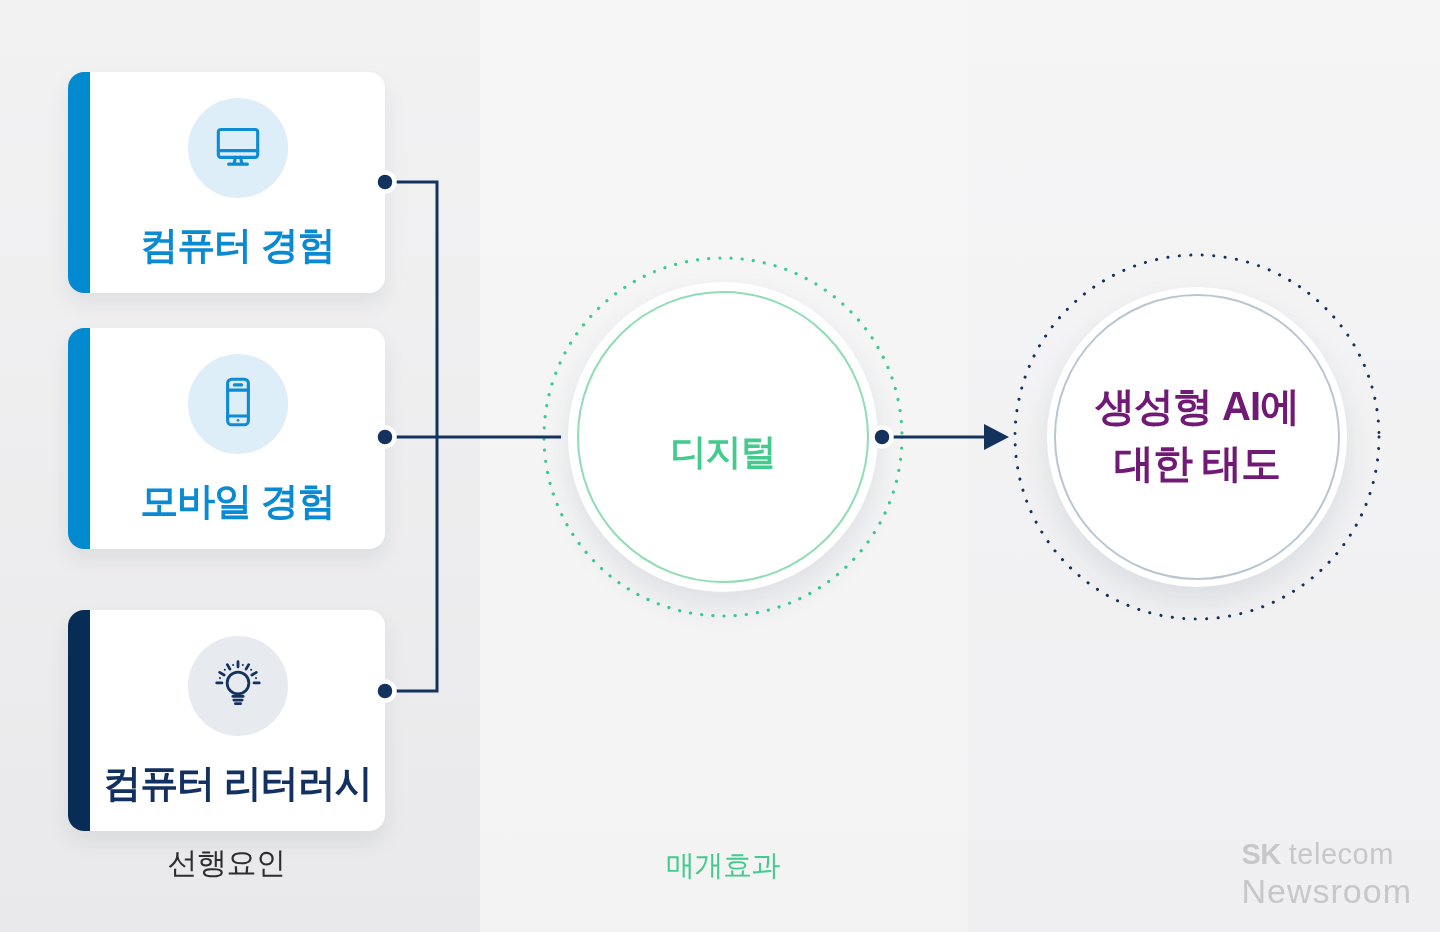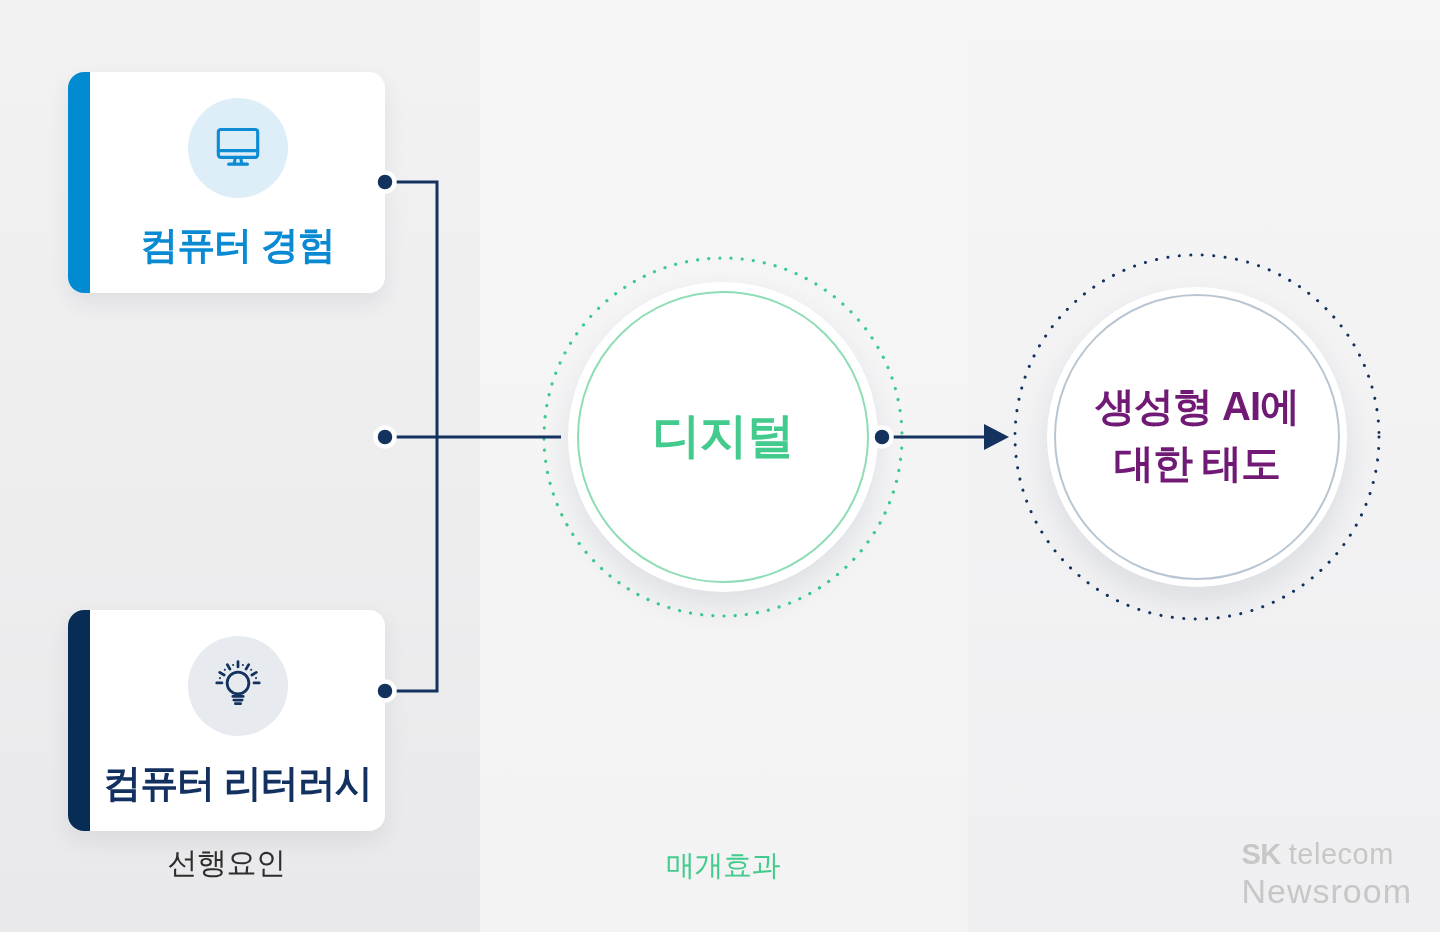--- a/index.html
+++ b/index.html
@@ -62,21 +62,21 @@
     box-shadow:0 14px 30px rgba(30,50,80,0.10);
   }
   .node-border{position:absolute;border-radius:50%;}
   .node-text{
     position:absolute;left:0;right:0;top:50%;transform:translateY(-52%);
     text-align:center;font-weight:800;letter-spacing:-1px;line-height:1.42;
   }
   .node-mediator{left:541px;top:255px;width:364px;height:364px;}
   .node-mediator .node-white{inset:27px;}
   .node-mediator .node-border{inset:36px;border:2px solid #8fddb5;}
-  .node-mediator .node-text{font-size:48px;color:#42cb8c;}
+  .node-mediator .node-text{font-size:36px;color:#42cb8c;margin-top:16px;}
   .node-outcome{left:1012px;top:252px;width:370px;height:370px;}
   .node-outcome .node-white{inset:35px;}
   .node-outcome .node-border{inset:42px;border:2px solid #b9c6d2;}
   .node-outcome .node-text{font-size:40px;color:#701a75;}
 
   
   .section-label{
     position:absolute;text-align:center;font-size:30px;font-weight:500;
     letter-spacing:-0.5px;
   }
@@ -112,20 +112,37 @@
             <line x1="9" y1="32.5" x2="47" y2="32.5"></line>
             <path d="M25.5 39 L24.3 45 M30.5 39 L31.7 45"></path>
             <line x1="19" y1="45.5" x2="37" y2="45.5"></line>
           </svg>
         </span>
       </div>
       <div class="card-title title-blue">컴퓨터 경험</div>
     </div>
   </div>
 
+  <div class="card" style="top:328px;">
+    <div class="card-bar bar-blue"></div>
+    <div class="card-inner">
+      <div class="icon-circle icon-bg-blue">
+        <span>
+          <svg width="58" height="58" viewBox="0 0 56 56" fill="none" stroke="#0d8bd4" stroke-width="3" stroke-linecap="round" stroke-linejoin="round">
+            <rect x="18" y="6" width="20" height="44" rx="4"></rect>
+            <line x1="24.5" y1="11.5" x2="31.5" y2="11.5"></line>
+            <line x1="18" y1="16.5" x2="38" y2="16.5"></line>
+            <line x1="18" y1="41.5" x2="38" y2="41.5"></line>
+            <circle cx="28" cy="45.7" r="1.3" fill="#0d8bd4" stroke="none"></circle>
+          </svg>
+        </span>
+      </div>
+      <div class="card-title title-blue">모바일 경험</div>
+    </div>
+  </div>
 
   <div class="card" style="top:610px;">
     <div class="card-bar bar-navy"></div>
     <div class="card-inner">
       <div class="icon-circle icon-bg-gray">
         <span>
           <svg width="58" height="58" viewBox="0 0 56 56" fill="none" stroke="#14325e" stroke-width="2.7" stroke-linecap="round" stroke-linejoin="round">
             <circle cx="28" cy="27" r="10.5"></circle>
             <path d="M23 40 H33 M24 43.5 H32 M25.5 47 H30.5"></path>
             <path d="M43.5 27 H48.5 M12.5 27 H7.5 M28 11.5 V6.5"></path>

